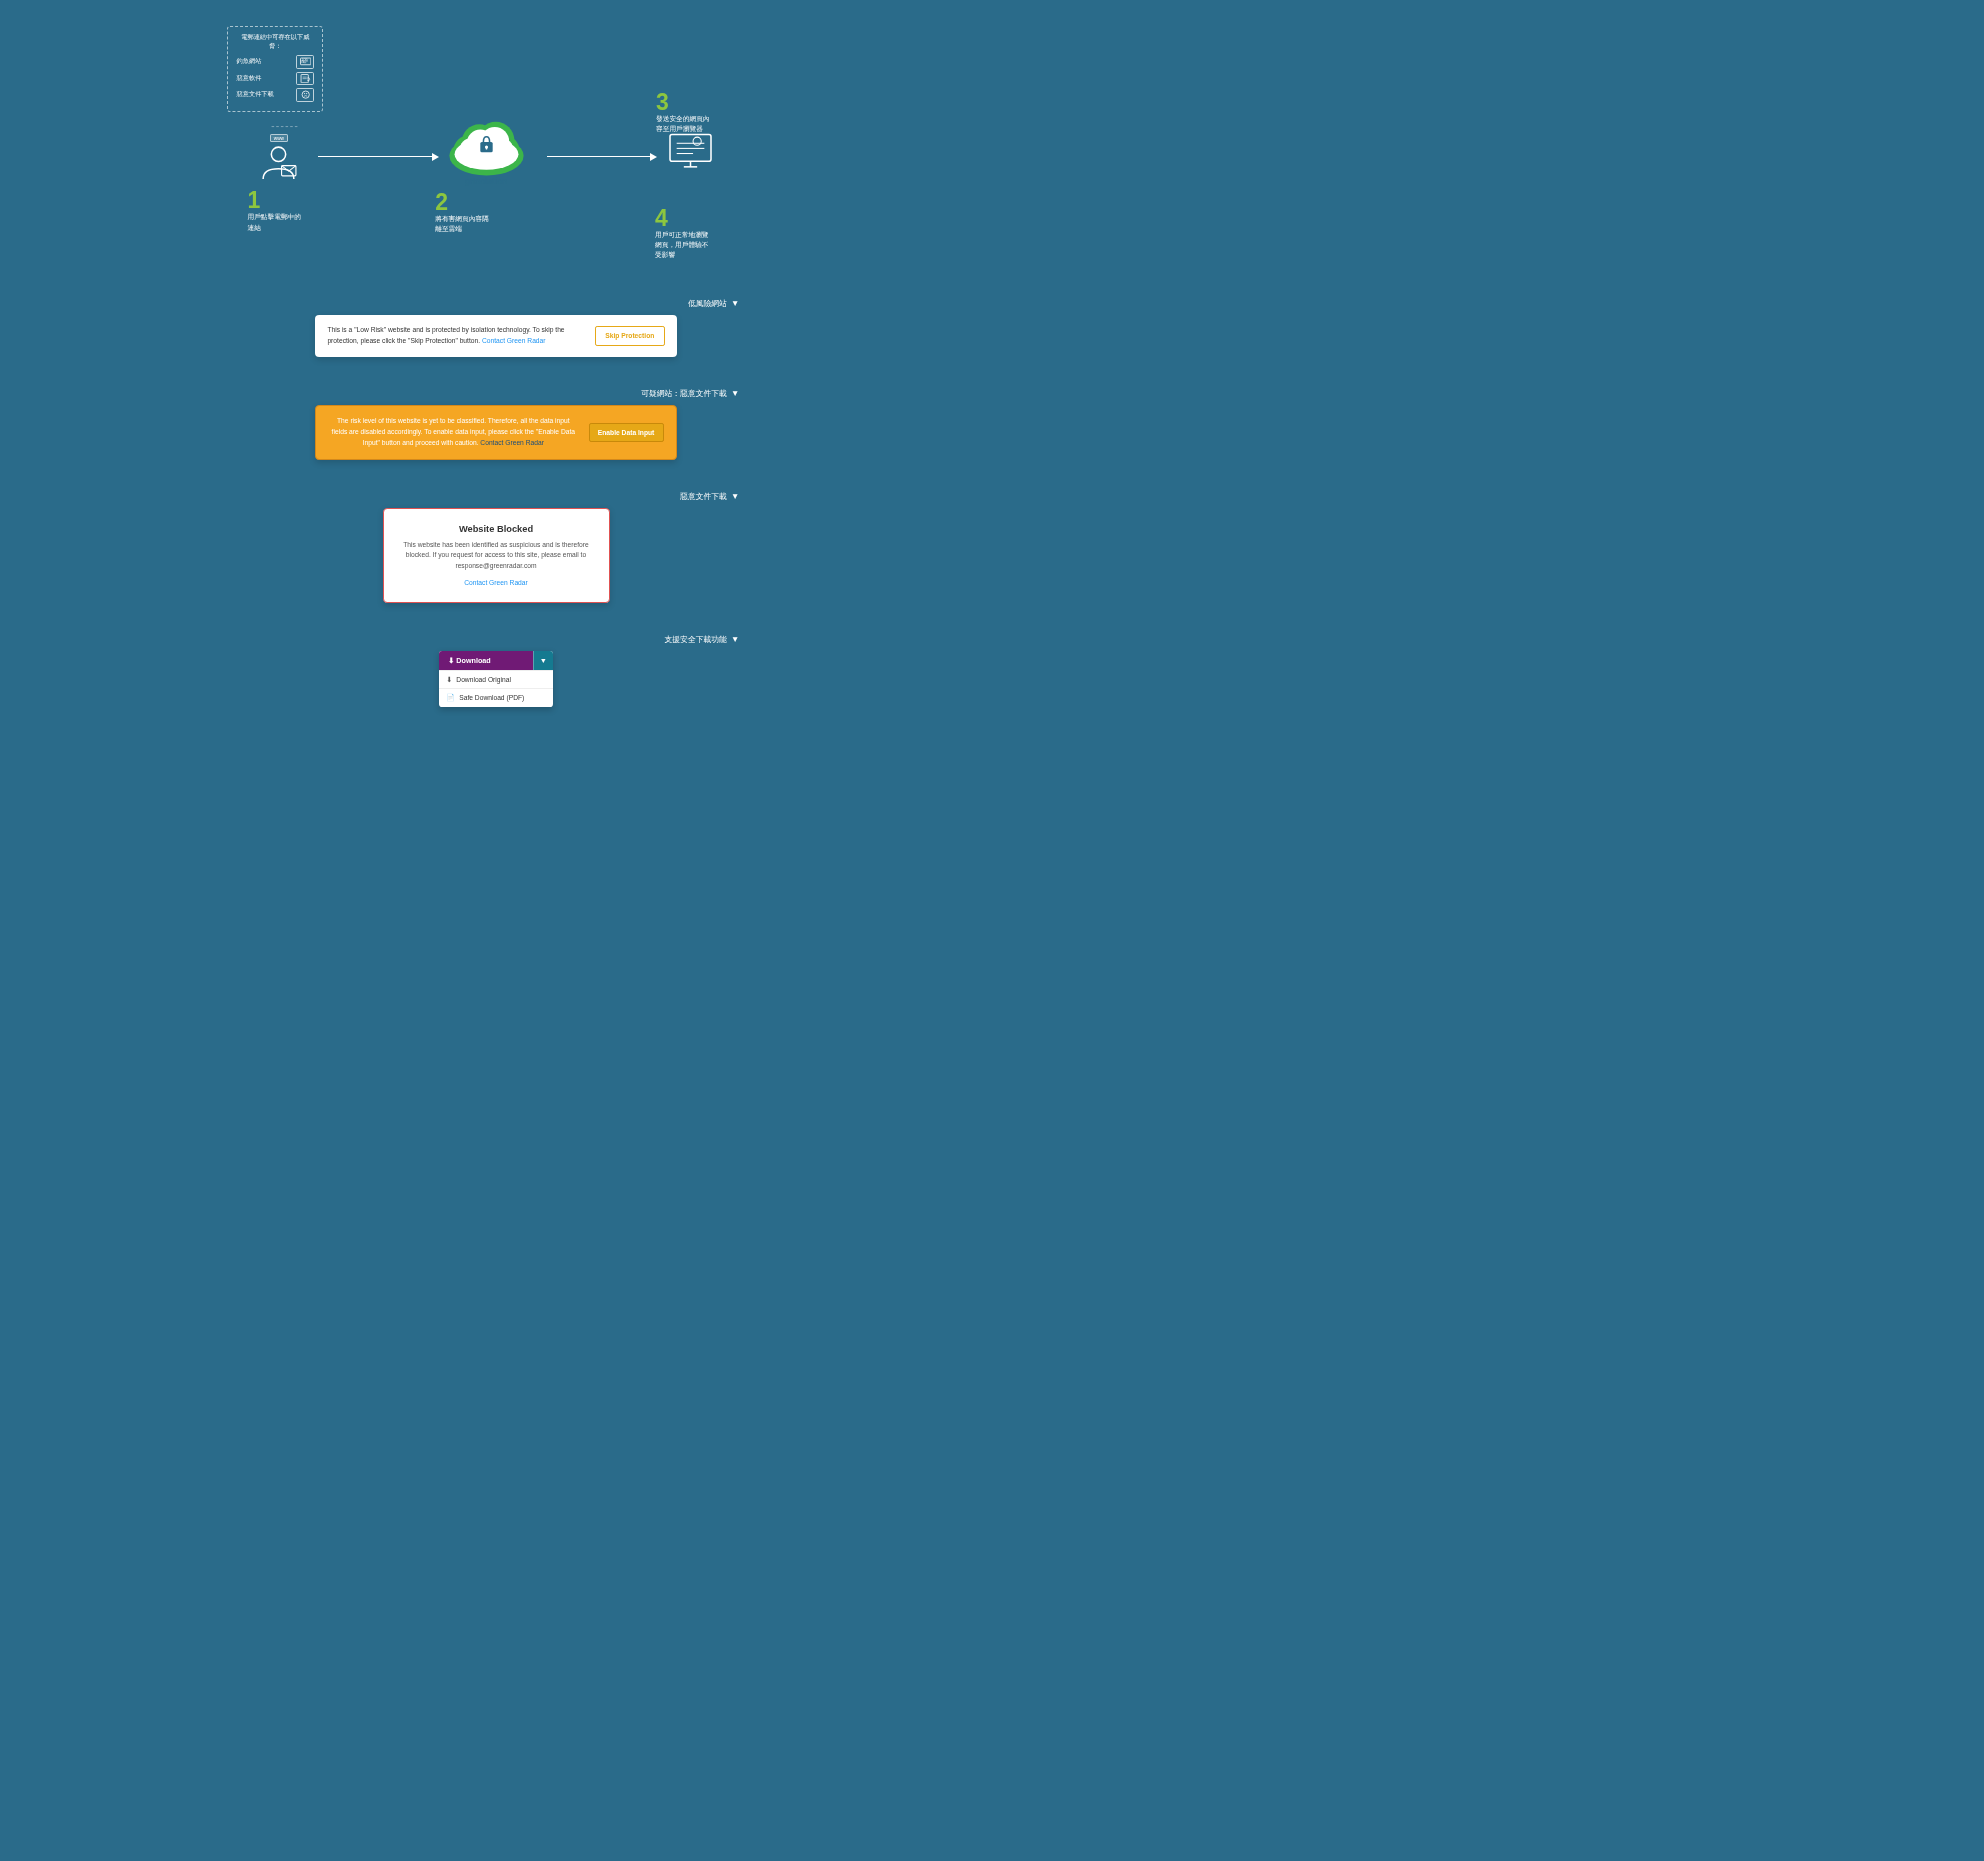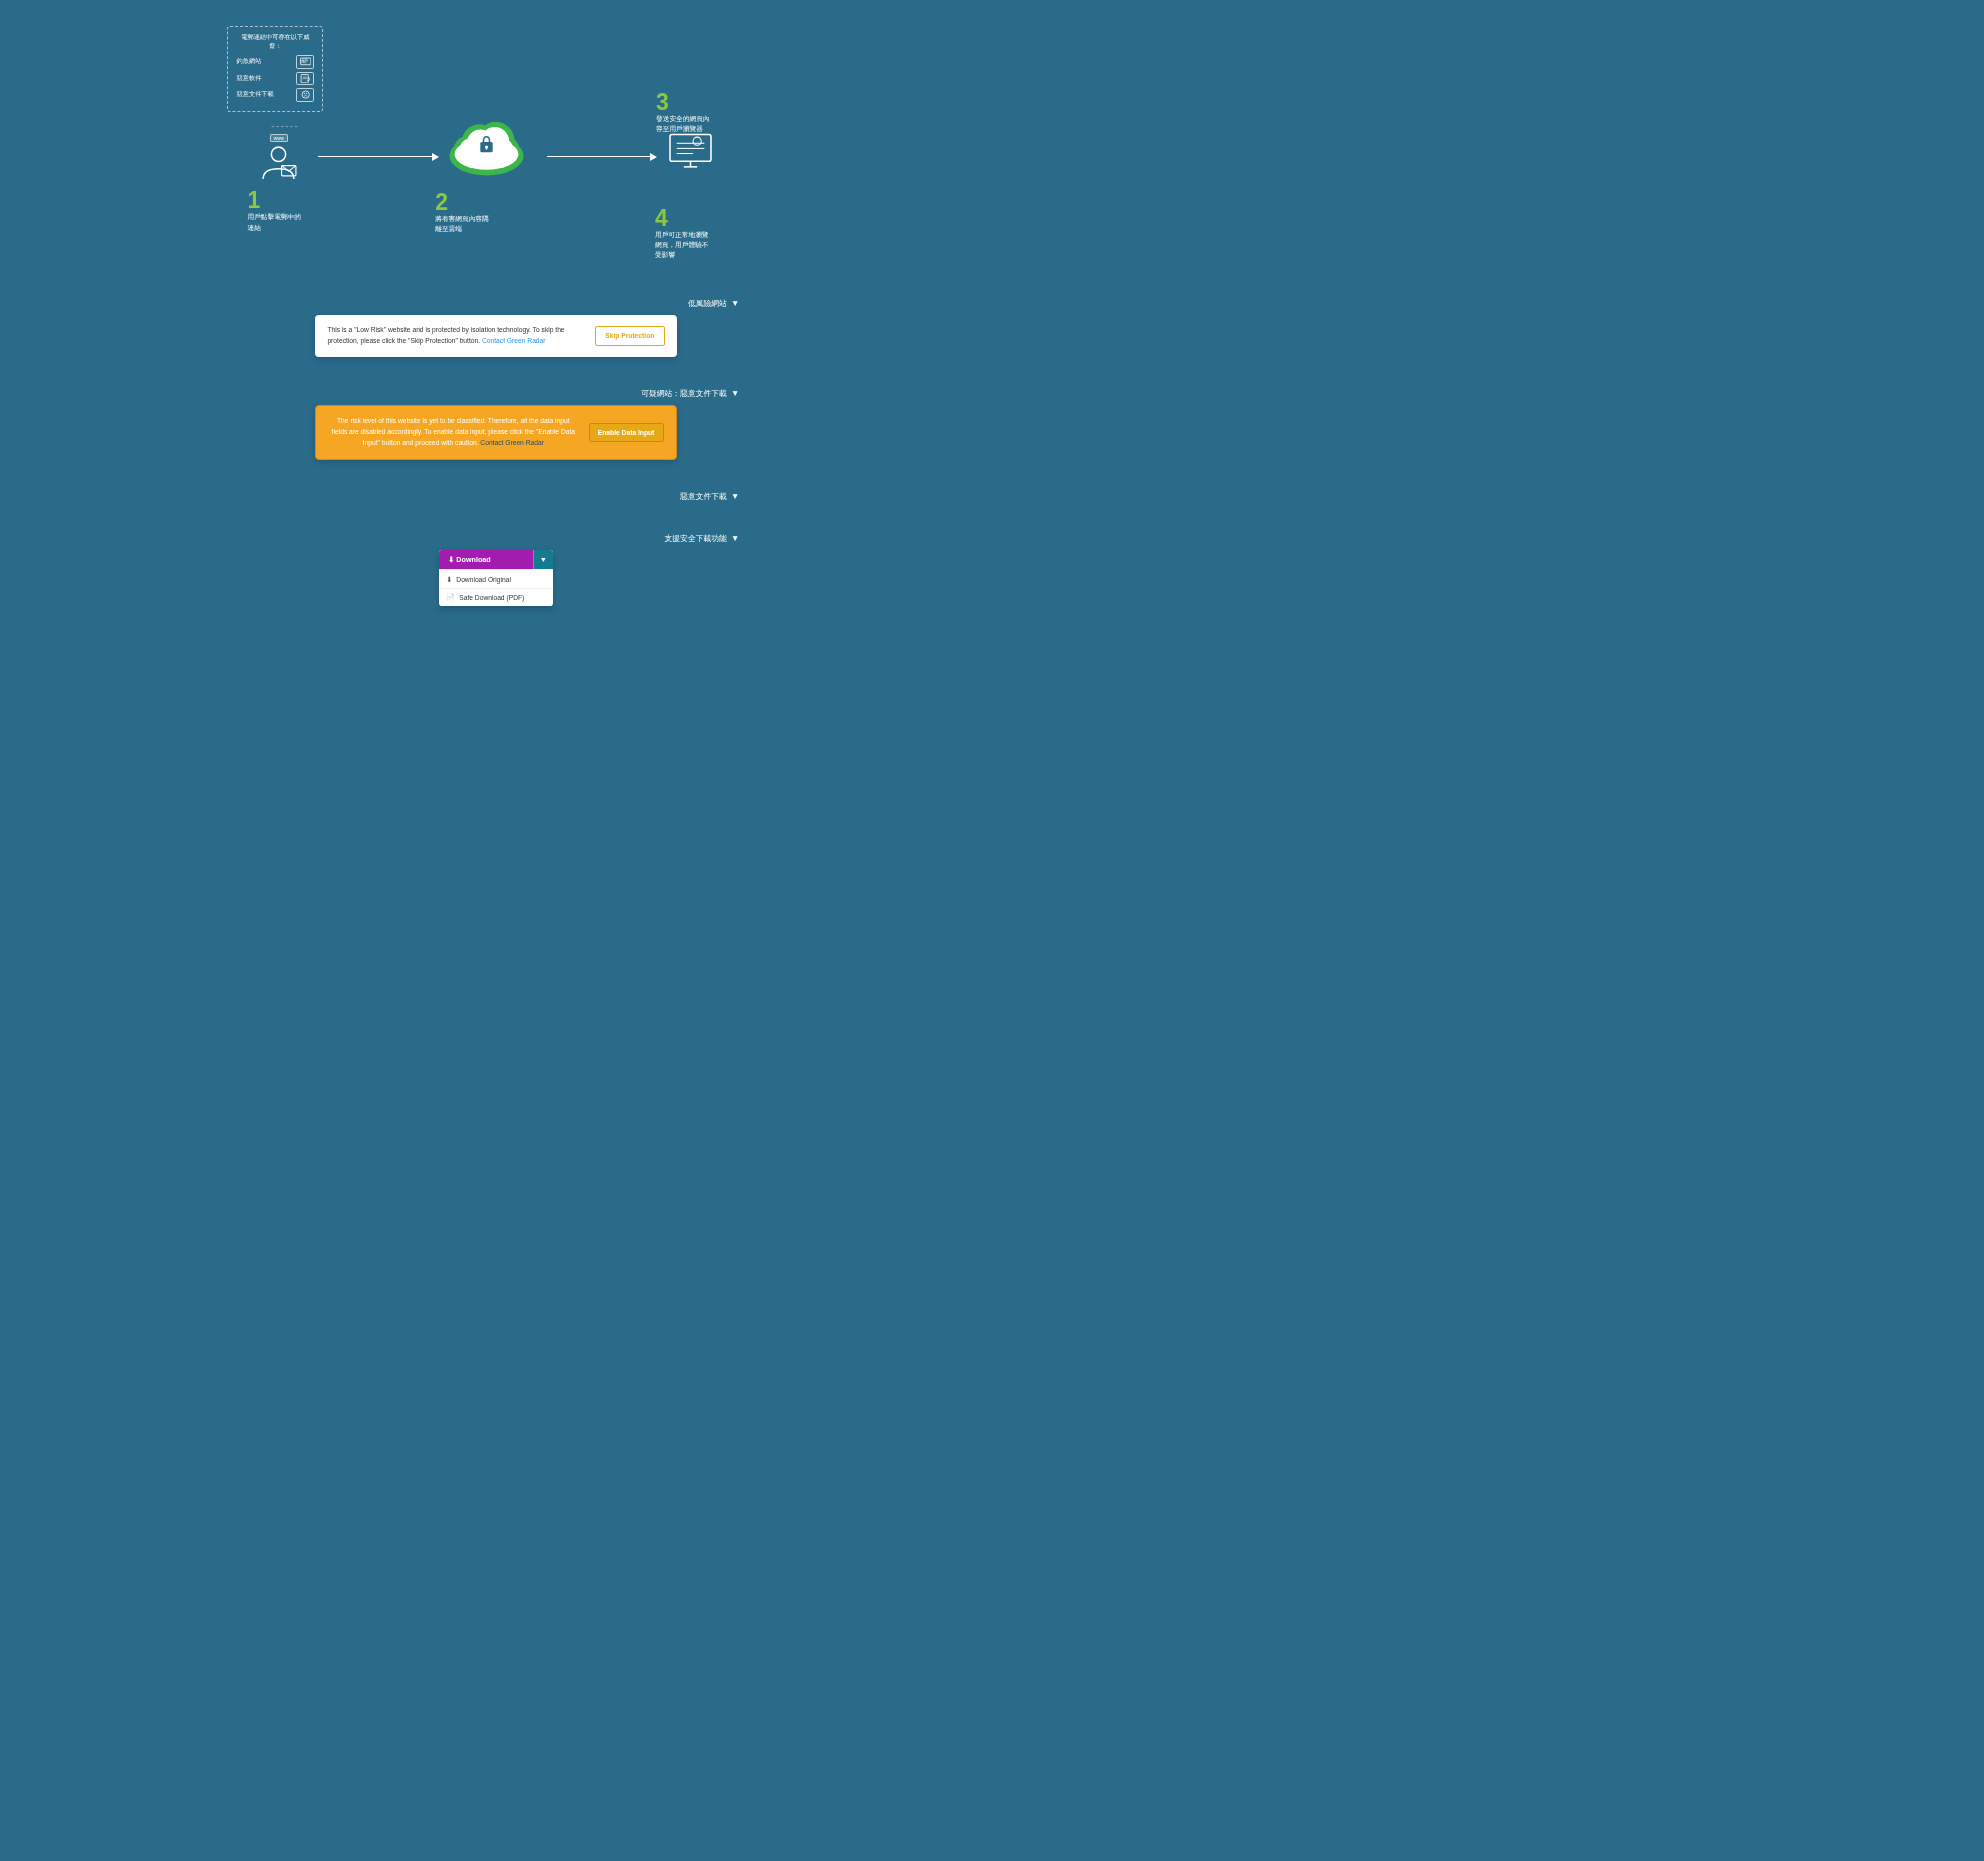--- a/index.html
+++ b/index.html
@@ -119,21 +119,21 @@
       overflow: hidden;
       width: 114px;
       margin: 0 auto;
       box-shadow: 0 2.1px 6.2px rgba(0,0,0,0.2);
     }
     .download-btn-row {
       display: flex;
       align-items: stretch;
     }
     .download-btn-main {
-      background: #a21caf;
+      background: #701a75;
       color: #fff;
       font-size: 7.2px;
       font-weight: bold;
       padding: 5.2px 9.3px;
       flex: 1;
       cursor: pointer;
       border: none;
       text-align: left;
     }
     .download-btn-arrow {
@@ -436,20 +436,25 @@
         </div>
         <button class="enable-data-btn">Enable Data Input</button>
       </div>
     </div>
 
     <div class="feature-block">
       <div class="feature-header">
         <span class="feature-header-text">惡意文件下載</span>
         <span class="arrow-down-white">▼</span>
       </div>
+      <div class="blocked-card">
+        <div class="blocked-title">Website Blocked</div>
+        <div class="blocked-text">This website has been identified as suspicious and is therefore blocked. If you request for access to this site, please email to response@greenradar.com</div>
+        <a href="#" class="blocked-link">Contact Green Radar</a>
+      </div>
     </div>
 
     <div class="feature-block">
       <div class="feature-header">
         <span class="feature-header-text">支援安全下載功能</span>
         <span class="arrow-down-white">▼</span>
       </div>
       <div class="download-widget">
         <div class="download-btn-row">
           <button class="download-btn-main">

